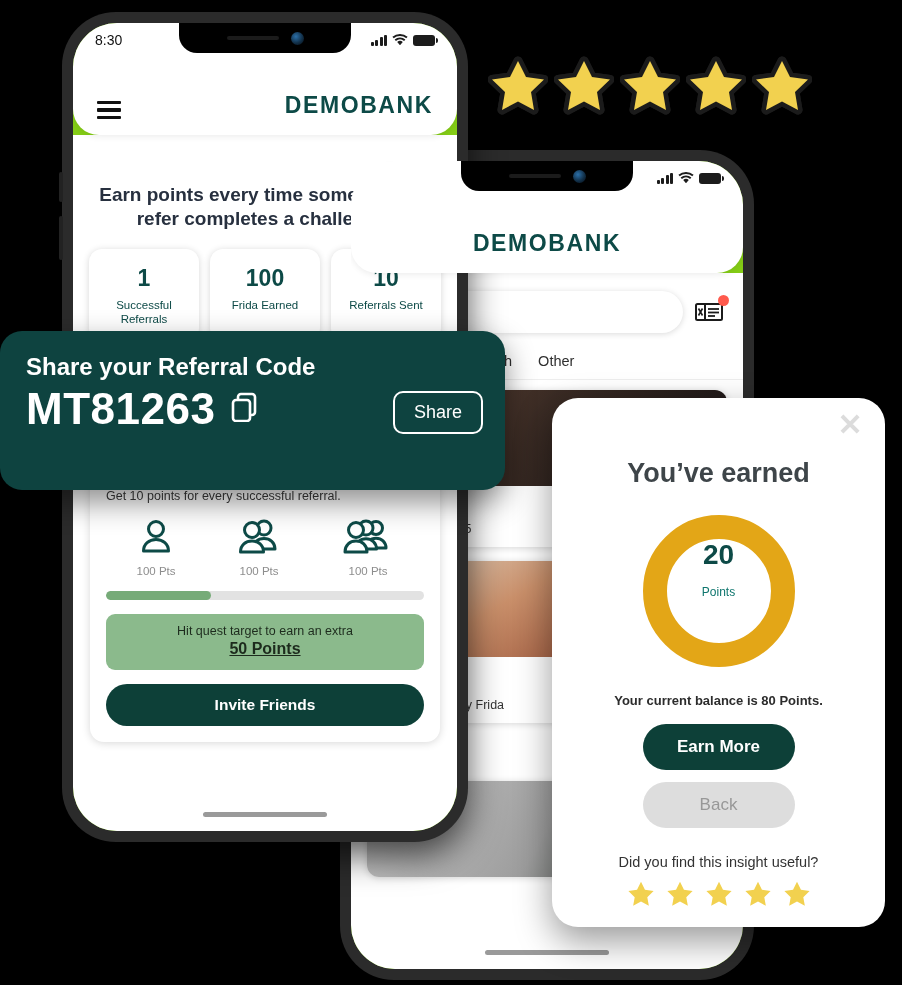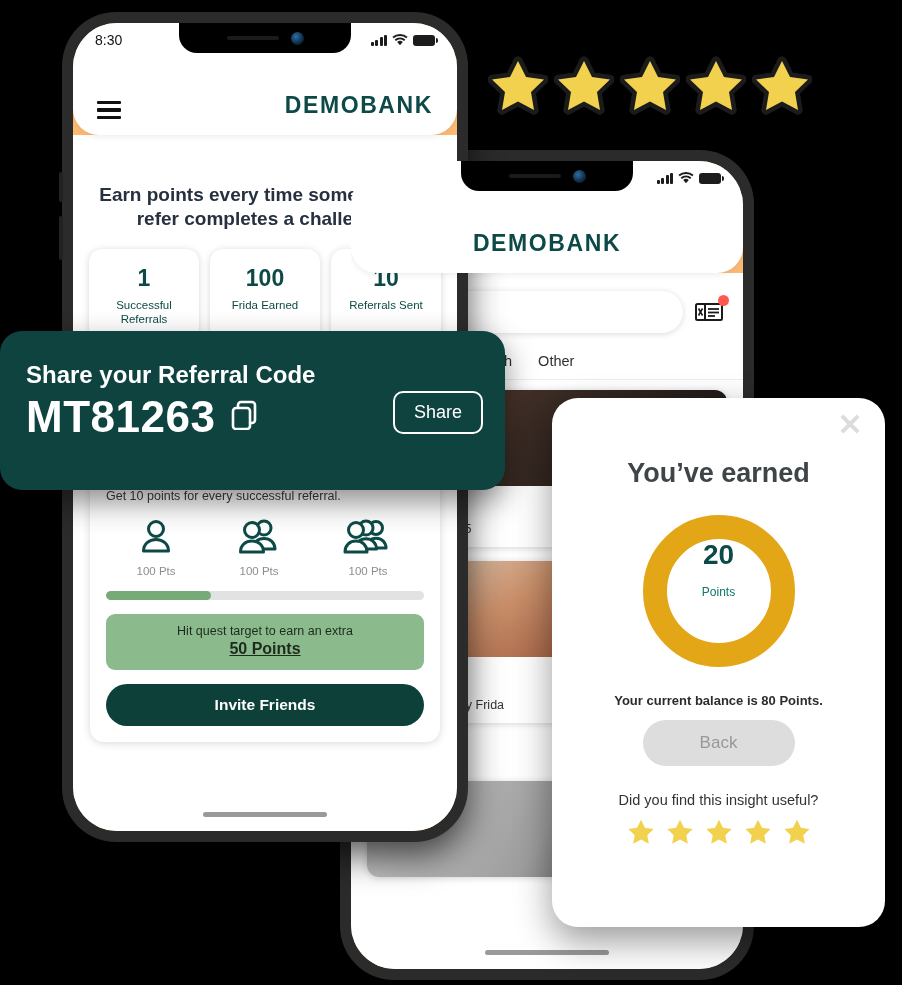--- a/index.html
+++ b/index.html
@@ -14,21 +14,21 @@
 
   
   .phone {
     position: absolute;
     background: #2b2b2b;
     border-radius: 54px;
     box-shadow: 0 14px 34px rgba(0,0,0,0.65);
   }
   .phone-inner {
     position: absolute;
-    background: #fdba74;
+    background: #84cc16;
     border-radius: 44px;
     overflow: hidden;
   }
   .side-btn {
     position: absolute; background: #222; border-radius: 3px;
   }
 
   
   #phone2 { left: 340px; top: 150px; width: 414px; height: 830px; }
   #phone2 .phone-inner { left: 11px; top: 11px; right: 11px; bottom: 11px; }
@@ -162,21 +162,21 @@
     position: absolute; left: 488px; top: 56px;
     display: flex; gap: 6px; z-index: 7;
   }
   .stars-deco .st { filter: drop-shadow(0 0 0 #1c1c1c); }
 
   
   .referral-banner {
     position: absolute; left: 0; top: 331px; width: 505px; height: 159px;
     background: #0e4340; border-radius: 22px; z-index: 20;
     box-shadow: 0 12px 30px rgba(0,0,0,0.45);
-    padding: 30px 26px 0 26px;
+    padding: 22px 26px 0 26px;
   }
   .rb-title { color: #fff; font-size: 24px; font-weight: 700; }
   .rb-row { display: flex; align-items: center; gap: 16px; margin-top: 6px; }
   .rb-code { color: #fff; font-size: 44px; font-weight: 700; letter-spacing: 0.5px; line-height: 1; }
   .copy-icon { cursor: pointer; }
   .share-btn {
     position: absolute; right: 22px; top: 60px;
     background: transparent; color: #fff; border: 2px solid #fff;
     border-radius: 10px; padding: 9px 19px; font-size: 18px;
     cursor: pointer; font-family: "Liberation Sans", sans-serif;
@@ -441,20 +441,21 @@
   <div class="earned-modal">
     <div class="modal-close">✕</div>
     <div class="modal-title">You’ve earned</div>
     <div class="ring-wrap">
       <div class="ring">
         <span class="ring-num">20</span>
         <span class="ring-unit">Points</span>
       </div>
     </div>
     <div class="balance">Your current balance is 80 Points.</div>
+    <button class="earn-btn">Earn More</button>
     <button class="back-btn">Back</button>
     <div class="feedback-q">Did you find this insight useful?</div>
     <div class="rating-row">
       <svg width="28" height="28" viewBox="0 0 60 60">
           <path d="M30 4 L38.5 21 L57 23.6 L43.5 36.8 L46.8 55 L30 46.3 L13.2 55 L16.5 36.8 L3 23.6 L21.5 21 Z" fill="#f2d14f"></path>
         </svg>
       <svg width="28" height="28" viewBox="0 0 60 60">
           <path d="M30 4 L38.5 21 L57 23.6 L43.5 36.8 L46.8 55 L30 46.3 L13.2 55 L16.5 36.8 L3 23.6 L21.5 21 Z" fill="#f2d14f"></path>
         </svg>
       <svg width="28" height="28" viewBox="0 0 60 60">

